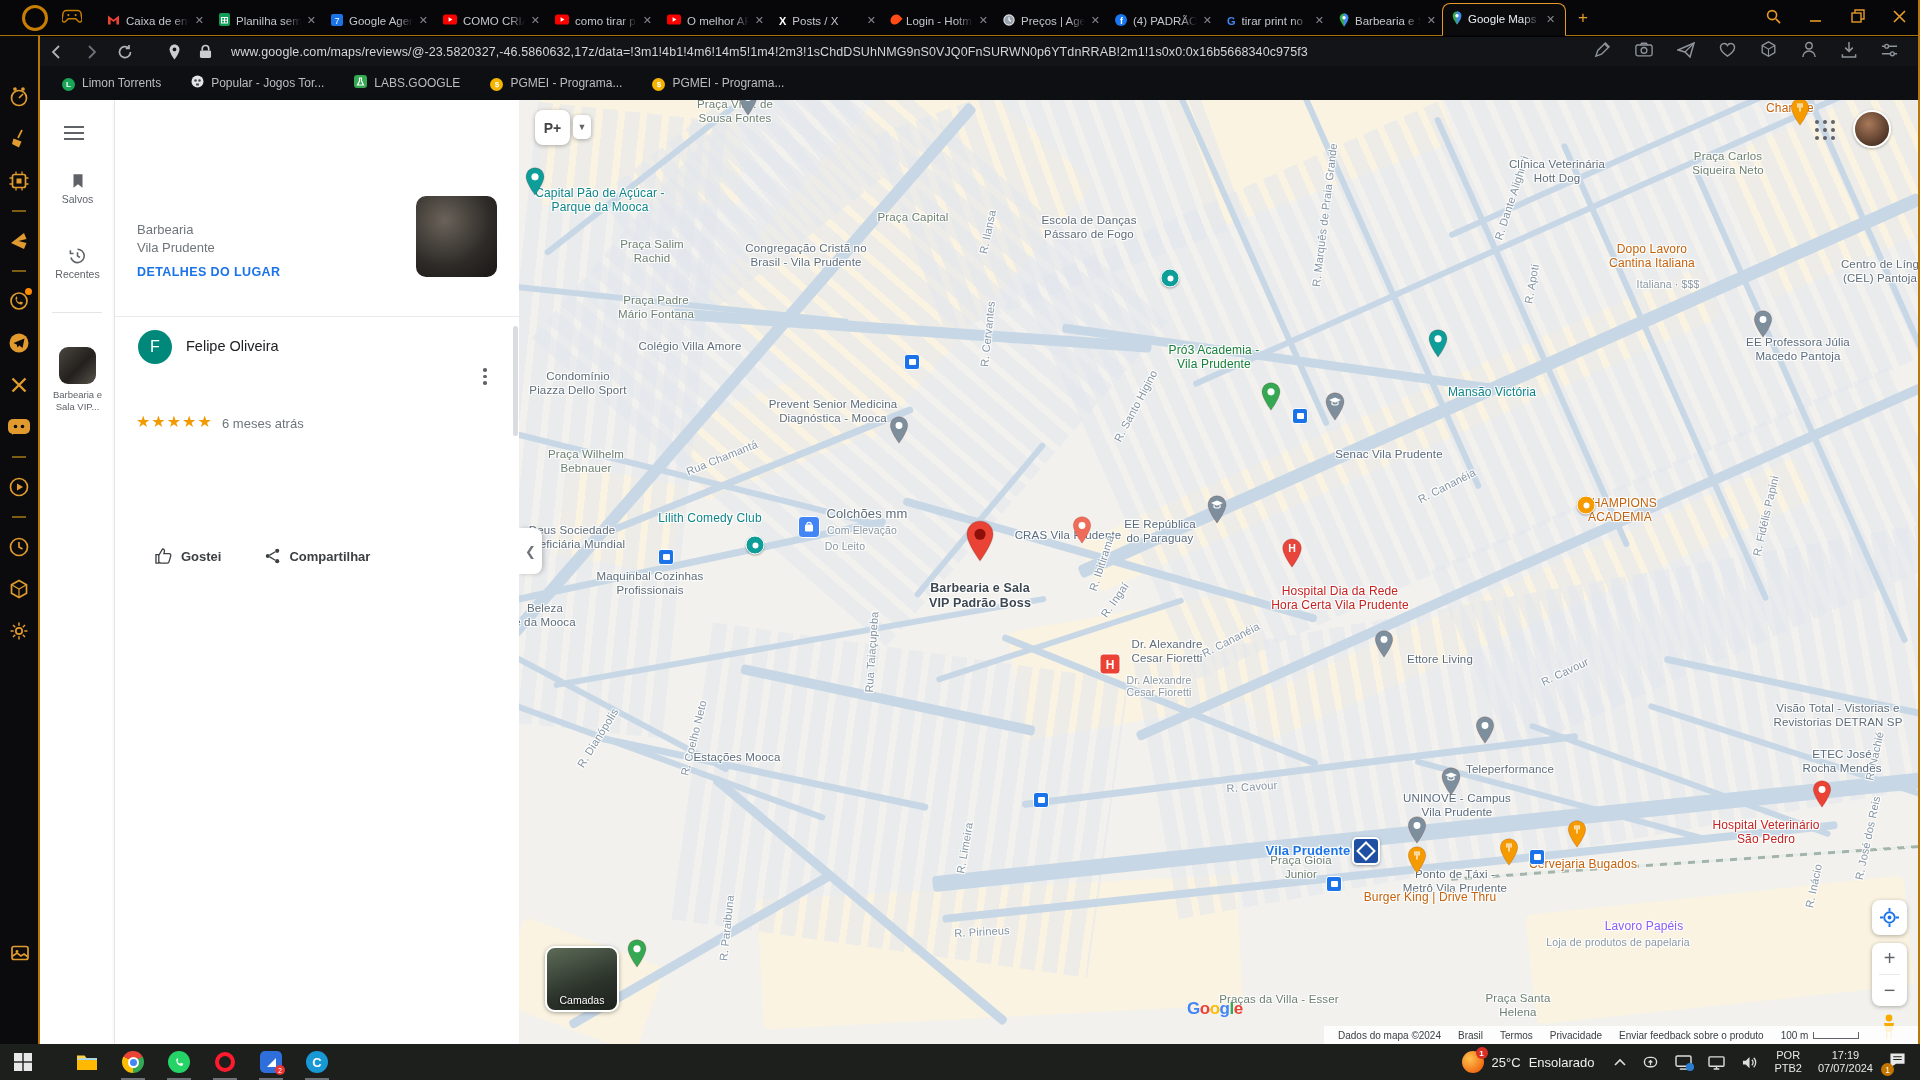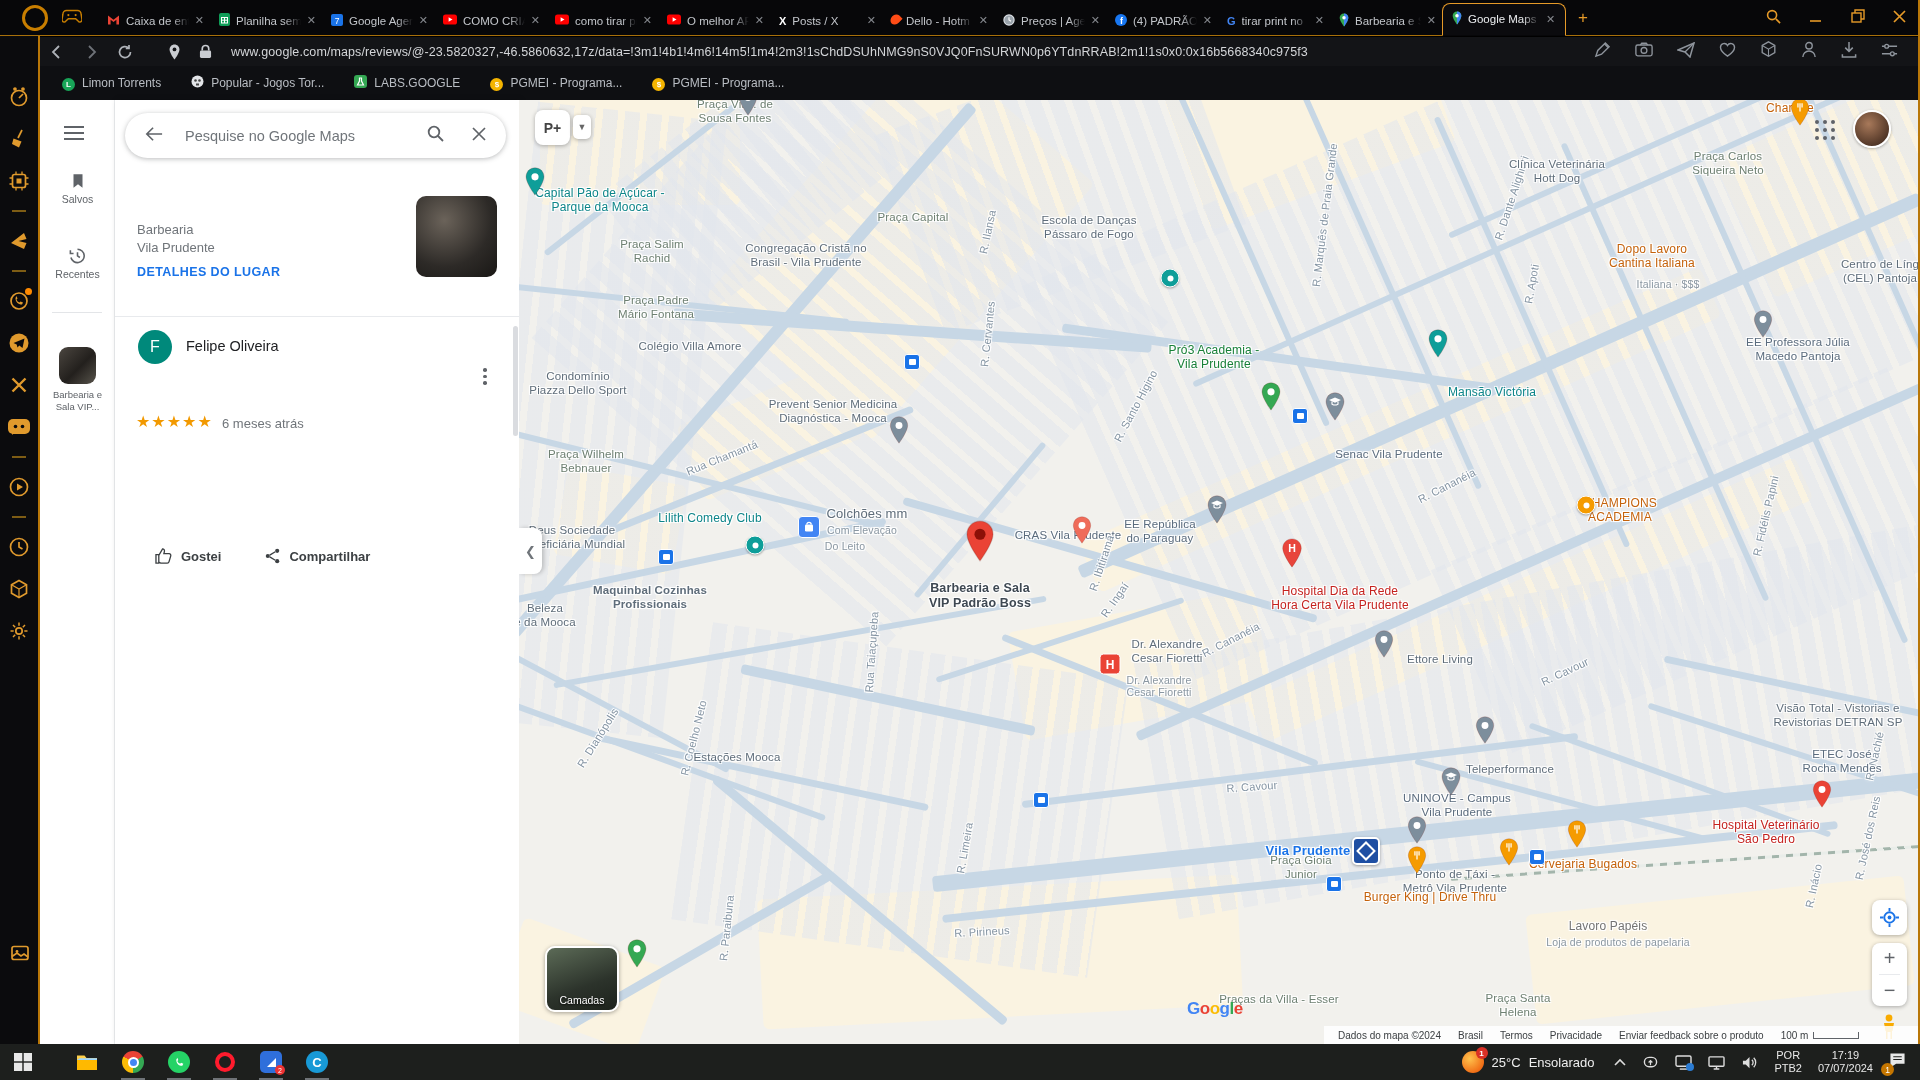--- a/index.html
+++ b/index.html
@@ -85,21 +85,21 @@
       text-shadow:-1px -1px 0 rgba(255,255,255,.95),1px -1px 0 rgba(255,255,255,.95),-1px 1px 0 rgba(255,255,255,.95),1px 1px 0 rgba(255,255,255,.95),0 0 4px #fff;}
   .ml.st{color:#8494a3;font-size:11px;}
   .ml.pl{color:#5f6d7a;font-size:11.5px;}
   .ml.pr{color:#6e8072;font-size:11.5px;}
   .ml.sch{color:#5a6b7d;font-size:11.5px;}
   .ml.teal{color:#0d8589;font-size:12px;}
   .ml.green{color:#188038;font-size:12px;}
   .ml.org{color:#c5620b;font-size:12px;}
   .ml.red{color:#c5221f;font-size:12px;}
   .ml.met{color:#1a73e8;font-size:13px;font-weight:bold;}
-  .ml.shop{color:#737373;font-size:12px;}
+  .ml.shop{color:#8b5cf6;font-size:12px;margin-left:36px;}
   .ml.sub{color:#8a97a2;font-size:10.5px;}
   .ml.pname{color:#3e4852;font-size:12.5px;font-weight:bold;}
   .mk{position:absolute;z-index:7;}
   .circ{width:17px;height:17px;border-radius:50%;border:1.5px solid #fff;box-shadow:0 1px 2px rgba(0,0,0,.3);display:flex;align-items:center;justify-content:center;}
   .circ i{width:6px;height:6px;border-radius:50%;background:#fff;}
   .busic{width:14px;height:14px;border-radius:3px;background:#1a73e8;border:1.5px solid #fff;display:flex;align-items:center;justify-content:center;}
   .busic i{width:7px;height:6px;background:#fff;border-radius:1px;}
   .metroic{width:24px;height:24px;border-radius:5px;background:#1f4fa3;border:2px solid #fff;box-shadow:0 1px 3px rgba(0,0,0,.35);display:flex;align-items:center;justify-content:center;}
   .metroic i{width:10px;height:10px;border:2px solid #fff;transform:rotate(45deg);}
   .shopic{width:20px;height:20px;border-radius:4px;background:#4285f4;border:1.5px solid #fff;display:flex;align-items:center;justify-content:center;}
@@ -215,21 +215,21 @@
           <span class="tlabel">O melhor APL</span>
           <span class="tclose">✕</span>
         </div>
         <div class="tab">
           <span class="fav"><span class="fv" style="color:#fff;font-weight:800;font-size:11px">X</span></span>
           <span class="tlabel">Posts / X</span>
           <span class="tclose">✕</span>
         </div>
         <div class="tab">
           <span class="fav"><span class="flame"></span></span>
-          <span class="tlabel">Dello - Hotm</span>
+          <span class="tlabel">Login - Hotm</span>
           <span class="tclose">✕</span>
         </div>
         <div class="tab">
           <span class="fav"><svg width="12" height="12">
               <circle cx="6" cy="6" r="5.7" fill="#dfe3e8"></circle>
               <circle cx="6" cy="6" r="4.6" fill="#9aa3ab"></circle>
               <path d="M6 3.2V6l2 1.2" stroke="#fff" stroke-width="1.1" fill="none"></path>
             </svg></span>
           <span class="tlabel">Preços | Agen</span>
           <span class="tclose">✕</span>
@@ -495,33 +495,20 @@
       <span>Recentes</span>
     </div>
     <div id="raildiv"></div>
     <div id="savedthumb"></div>
     <div id="savedlabel">
       <span>Barbearia e</span><br><span>Sala VIP...</span>
     </div>
   </div>
 
   <div id="panel">
-    <div id="searchcard">
-      <span style="margin-left:20px"><svg width="18" height="16" viewBox="0 0 20 16">
-            <path d="M9 1L2 8l7 7M2 8h17" fill="none" stroke="#5f6368" stroke-width="1.8"></path>
-          </svg></span>
-      <span class="ph">Pesquise no Google Maps</span>
-      <span style="margin-right:28px"><svg width="17" height="17" viewBox="0 0 17 17">
-            <circle cx="7" cy="7" r="5.3" fill="none" stroke="#5f6368" stroke-width="1.8"></circle>
-            <path d="M11 11l5 5" stroke="#5f6368" stroke-width="1.8"></path>
-          </svg></span>
-      <span style="margin-right:20px"><svg width="14" height="14">
-            <path d="M1 1l12 12M13 1L1 13" stroke="#5f6368" stroke-width="1.7"></path>
-          </svg></span>
-    </div>
     <div id="biz-cat">Barbearia</div>
     <div id="biz-area">Vila Prudente</div>
     <div id="biz-link">DETALHES DO LUGAR</div>
     <div id="biz-photo"></div>
     <div id="pdivider"></div>
     <div id="rev-avatar">
         <span>F</span>
       </div>
     <div id="rev-author">Felipe Oliveira</div>
     <div id="rev-kebab">
@@ -752,21 +739,21 @@
           <div>R. Cananéia</div>
         </div>
         <div class="ml red" style="left: 821px; top: 498px; transform: translate(-50%, -50%);">
           <div>Hospital Dia da Rede</div>
           <div>Hora Certa Vila Prudente</div>
         </div>
         <div class="ml pl" style="left: 26px; top: 516px; transform: translate(-50%, -50%);">
           <div>Beleza</div>
           <div>e da Mooca</div>
         </div>
-        <div class="ml pl" style="left: 131px; top: 498px; transform: translate(-50%, -50%); font-weight: bold;">
+        <div class="ml pl" style="left: 131px; top: 484px; transform: translate(-50%, -50%);">
           <div>Maquinbal Cozinhas</div>
           <div>Profissionais</div>
         </div>
         <div class="ml pl" style="left: 648px; top: 552px; transform: translate(-50%, -50%);">
           <div>Dr. Alexandre</div>
           <div>Cesar Fioretti</div>
         </div>
         <div class="ml sub" style="left: 640px; top: 586px; transform: translate(-50%, -50%);">
           <div>Dr. Alexandre</div>
           <div>Cesar Fioretti</div>

